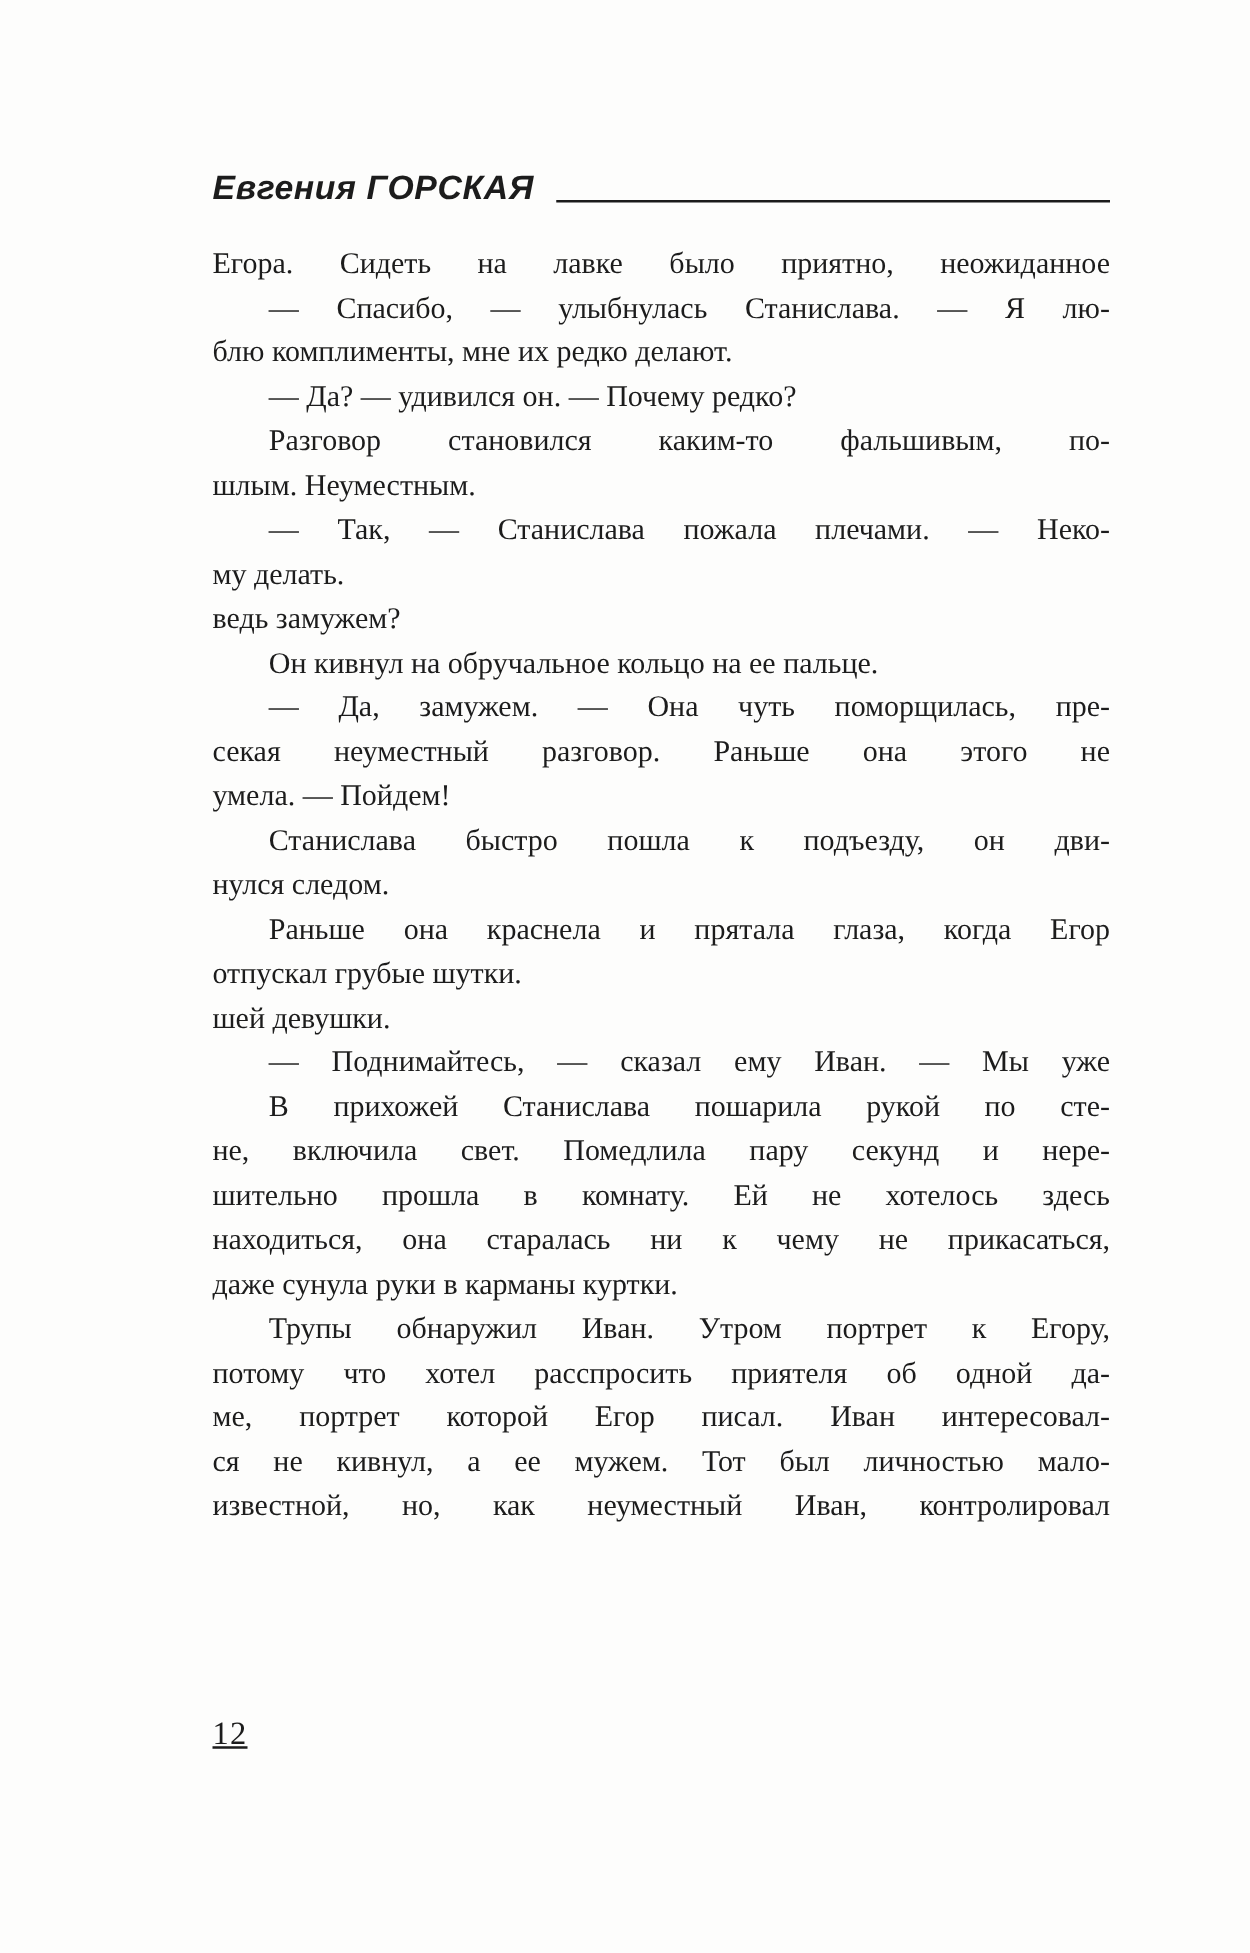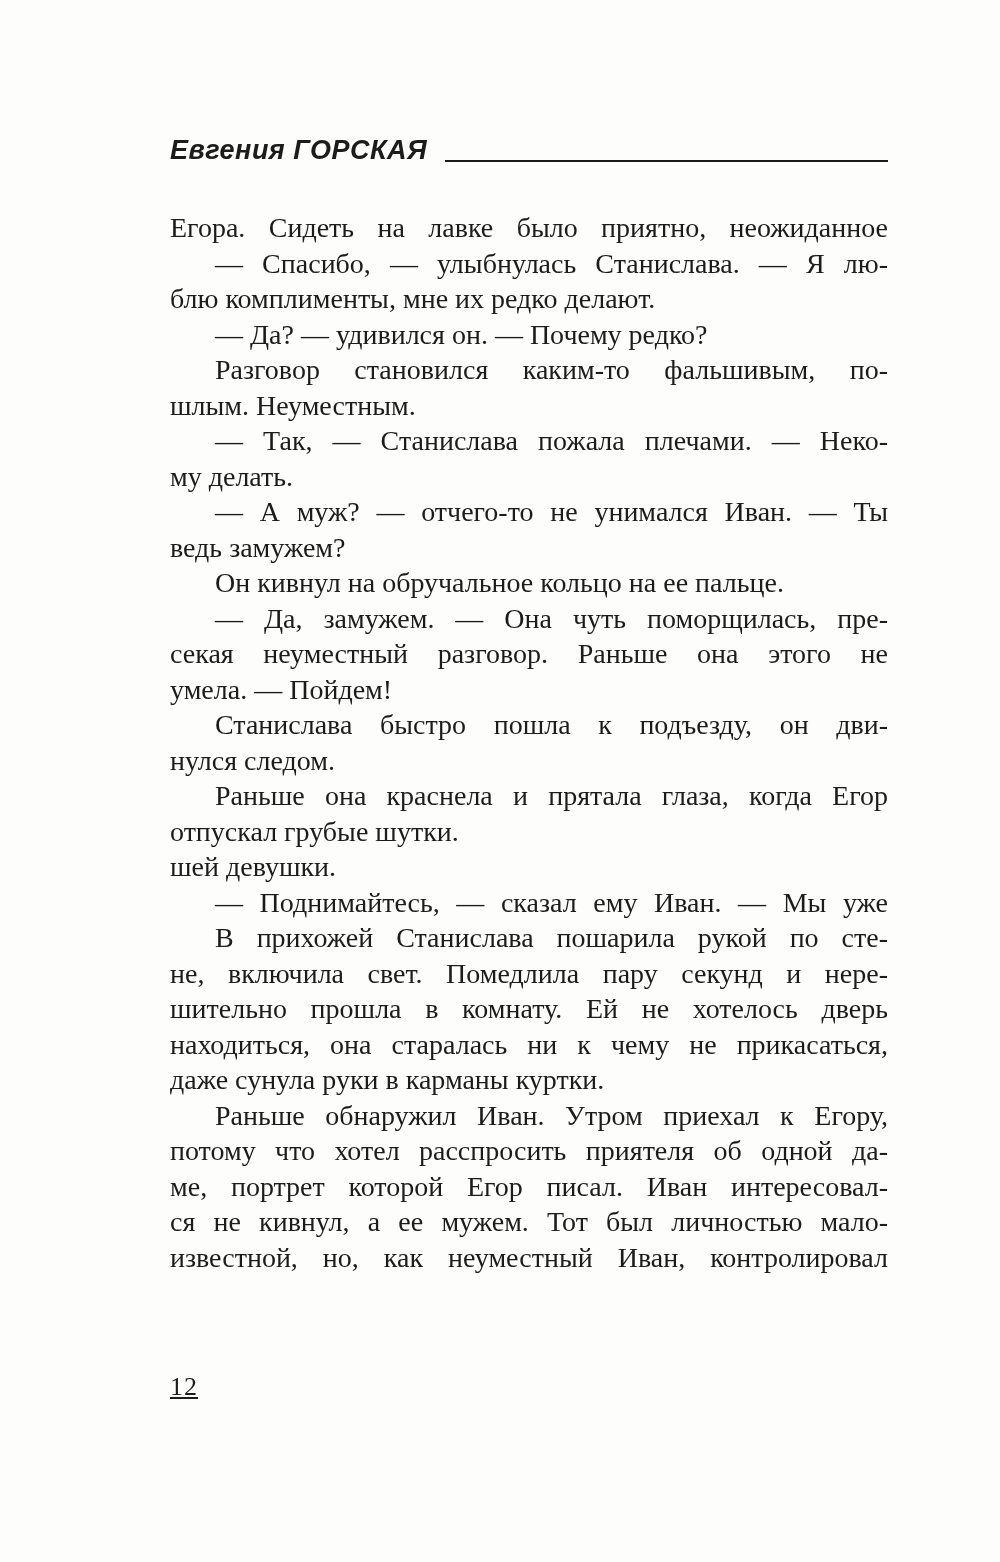--- a/index.html
+++ b/index.html
@@ -20,39 +20,39 @@
   .content {
     position: absolute;
     left: 170px;
     top: 130px;
     width: 718px;
   }
   .header {
     display: flex;
     align-items: flex-end;
     height: 36px;
-    margin-bottom: 44px;
+    margin-bottom: 28px;
   }
   .author {
     font-family: "Liberation Sans", sans-serif;
     font-style: italic;
     font-weight: 700;
     font-size: 27px;
     letter-spacing: 0.5px;
     white-space: nowrap;
   }
   .rule {
     flex: 1;
     height: 0;
     border-bottom: 2.5px solid #1b1b1b;
     margin-left: 18px;
     margin-bottom: 4px;
   }
   .body-text {
-    font-size: 28px;
+    font-size: 24px;
     line-height: 35.5px;
   }
   .line {
     min-height: 35.5px;
   }
   .line.justify {
     text-align: justify;
     text-align-last: justify;
   }
   .line.indent {
@@ -89,21 +89,20 @@
         </div>
         <div class="paragraph">
           <div class="line justify indent">Разговор становился каким-то фальшивым, по-</div>
           <div class="line">шлым. Неуместным.</div>
         </div>
         <div class="paragraph">
           <div class="line justify indent">— Так, — Станислава пожала плечами. — Неко-</div>
           <div class="line">му делать.</div>
         </div>
         <div class="paragraph">
-          <div class="line justify indent">— А муж? — отчего-то не унимался Иван. — Ты</div>
           <div class="line">ведь замужем?</div>
         </div>
         <div class="paragraph">
           <div class="line indent">Он кивнул на обручальное кольцо на ее пальце.</div>
         </div>
         <div class="paragraph">
           <div class="line justify indent">— Да, замужем. — Она чуть поморщилась, пре-</div>
           <div class="line justify">секая неуместный разговор. Раньше она этого не</div>
           <div class="line">умела. — Пойдем!</div>
         </div>
@@ -117,26 +116,26 @@
         </div>
         <div class="paragraph">
           <div class="line">шей девушки.</div>
         </div>
         <div class="paragraph">
           <div class="line justify indent">— Поднимайтесь, — сказал ему Иван. — Мы уже</div>
         </div>
         <div class="paragraph">
           <div class="line justify indent">В прихожей Станислава пошарила рукой по сте-</div>
           <div class="line justify">не, включила свет. Помедлила пару секунд и нере-</div>
-          <div class="line justify">шительно прошла в комнату. Ей не хотелось дверь</div>
+          <div class="line justify">шительно прошла в комнату. Ей не хотелось здесь</div>
           <div class="line justify">находиться, она старалась ни к чему не прикасаться,</div>
           <div class="line">даже сунула руки в карманы куртки.</div>
         </div>
         <div class="paragraph">
-          <div class="line justify indent">Раньше обнаружил Иван. Утром приехал к Егору,</div>
+          <div class="line justify indent">Трупы обнаружил Иван. Утром портрет к Егору,</div>
           <div class="line justify">потому что хотел расспросить приятеля об одной да-</div>
           <div class="line justify">ме, портрет которой Егор писал. Иван интересовал-</div>
           <div class="line justify">ся не кивнул, а ее мужем. Тот был личностью мало-</div>
           <div class="line justify">известной, но, как неуместный Иван, контролировал</div>
         </div>
       </div>
   </div>
   <div class="page-number">12</div>
 </div>
 

